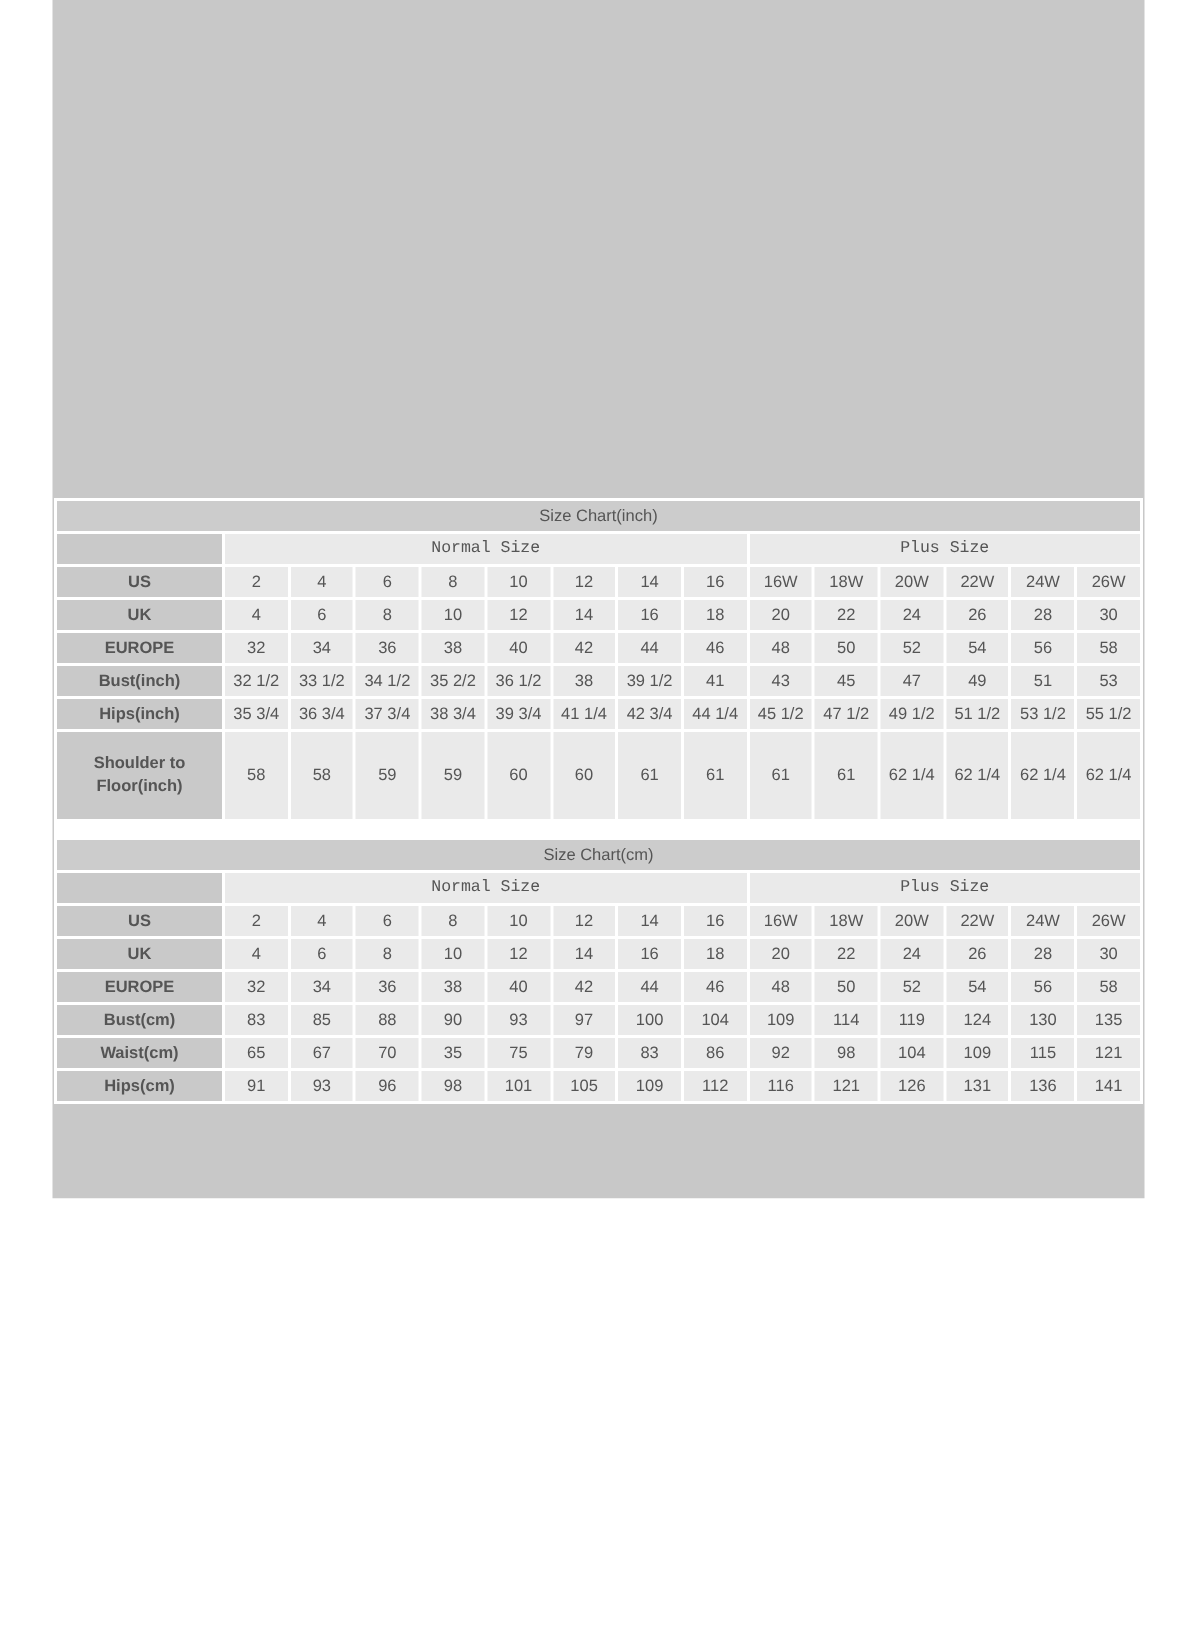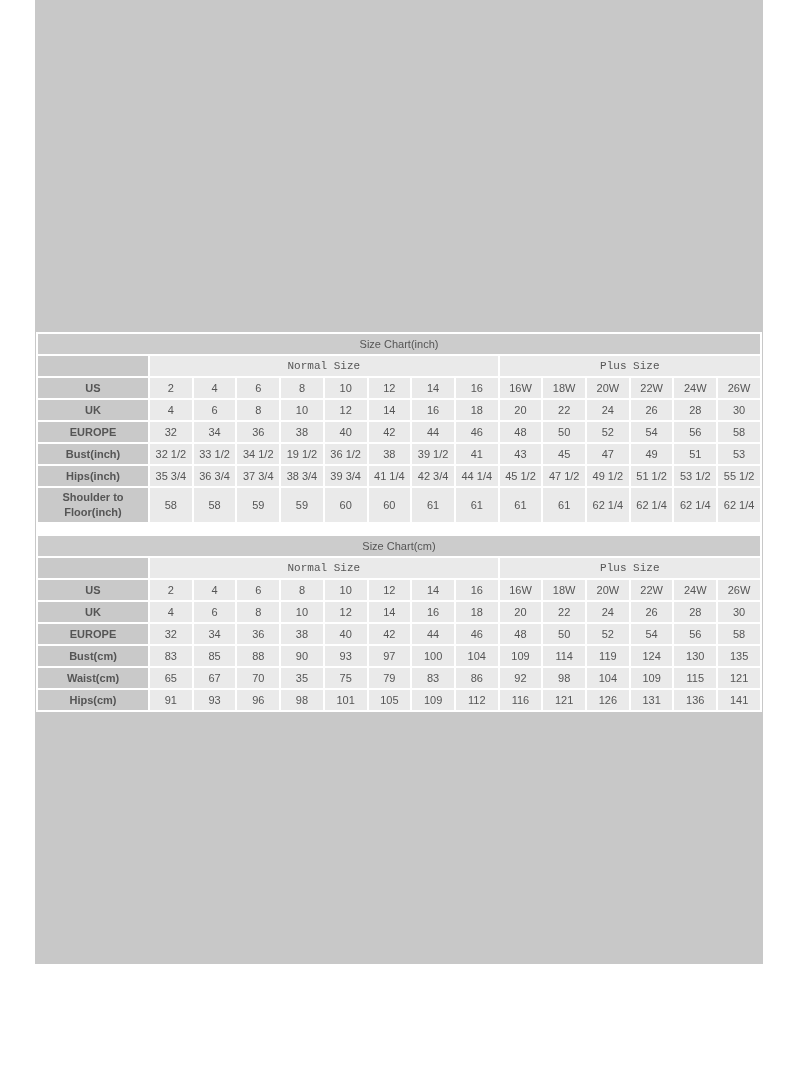--- a/index.html
+++ b/index.html
@@ -4,21 +4,21 @@
 <style>
   html, body {
     margin: 0;
     padding: 0;
     background: #ffffff;
     font-family: "Liberation Sans", sans-serif;
   }
   .page {
     position: relative;
     width: 800px;
-    height: 964px;
+    height: 799px;
     background: var(--page-bg, #ffffff);
     overflow: hidden;
   }
   .photo-panel {
     position: absolute;
     left: 35px;
     top: 0;
     width: 728px;
     height: 1091px;
     background: var(--panel-bg, #c8c8c8);
@@ -71,21 +71,21 @@
   }
   td.val {
     background: var(--cell-bg, #eaeaea);
   }
   tr.tall td {
     height: 34px;
   }
   tr.tall td.label {
     white-space: normal;
     line-height: 1.35;
-    padding: 0 10px;
+    padding: 12px 10px;
   }
 </style>
 </head>
 <body>
 
 <div class="page">
   <div class="photo-panel"></div>
   <div class="charts">
       <table class="chart-table">
         <colgroup>
@@ -163,21 +163,21 @@
             <td class="val">52</td>
             <td class="val">54</td>
             <td class="val">56</td>
             <td class="val">58</td>
           </tr>
           <tr>
             <td class="label">Bust(inch)</td>
             <td class="val">32 1/2</td>
             <td class="val">33 1/2</td>
             <td class="val">34 1/2</td>
-            <td class="val">19 1/2</td>
+            <td class="val">35 2/2</td>
             <td class="val">36 1/2</td>
             <td class="val">38</td>
             <td class="val">39 1/2</td>
             <td class="val">41</td>
             <td class="val">43</td>
             <td class="val">45</td>
             <td class="val">47</td>
             <td class="val">49</td>
             <td class="val">51</td>
             <td class="val">53</td>

